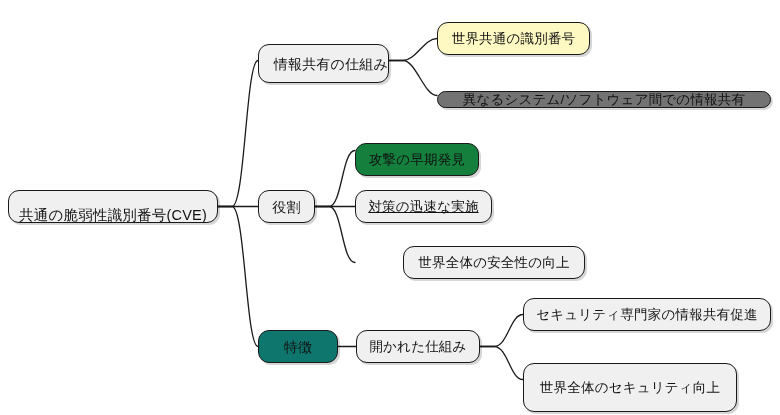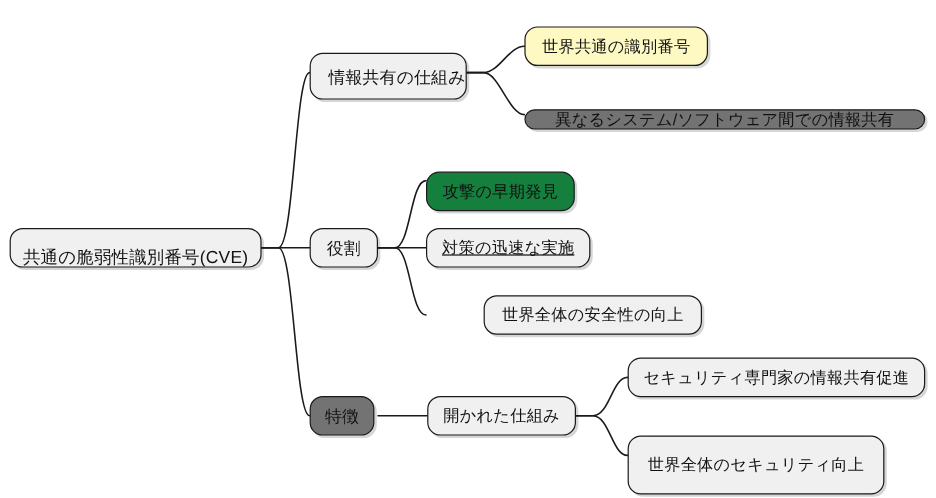--- a/index.html
+++ b/index.html
@@ -92,21 +92,21 @@
       </div>
       <div class="node lvl-2" style="left: 355px; top: 143px; width: 124px; height: 33px; background: #15803d; border-color: rgb(26, 26, 26); color: rgb(17, 17, 17);">
         <span class="node-label">攻撃の早期発見</span>
       </div>
       <div class="node lvl-2" style="left: 355px; top: 190px; width: 137px; height: 33px; background: rgb(240, 240, 240); border-color: rgb(26, 26, 26); color: rgb(17, 17, 17); text-decoration: underline;">
         <span class="node-label">対策の迅速な実施</span>
       </div>
       <div class="node lvl-2" style="left: 355px; top: 246px; width: 182px; height: 33px; background: rgb(240, 240, 240); border-color: rgb(26, 26, 26); color: rgb(17, 17, 17); margin-left: 48px;">
         <span class="node-label">世界全体の安全性の向上</span>
       </div>
-      <div class="node lvl-1" style="left: 258px; top: 330px; width: 54px; height: 33px; background: #737373; border-color: rgb(26, 26, 26); color: rgb(17, 17, 17);">
+      <div class="node lvl-1" style="left: 258px; top: 330px; width: 80px; height: 33px; background: #0f766e; border-color: rgb(26, 26, 26); color: rgb(17, 17, 17);">
         <span class="node-label">特徴</span>
       </div>
       <div class="node lvl-2" style="left: 356px; top: 330px; width: 124px; height: 33px; background: rgb(240, 240, 240); border-color: rgb(26, 26, 26); color: rgb(17, 17, 17);">
         <span class="node-label">開かれた仕組み</span>
       </div>
       <div class="node lvl-2" style="left: 523px; top: 298px; width: 248px; height: 33px; background: rgb(240, 240, 240); border-color: rgb(26, 26, 26); color: rgb(17, 17, 17);">
         <span class="node-label">セキュリティ専門家の情報共有促進</span>
       </div>
       <div class="node lvl-2" style="left: 523px; top: 363px; width: 214px; height: 49px; background: rgb(240, 240, 240); border-color: rgb(26, 26, 26); color: rgb(17, 17, 17);">
         <span class="node-label">世界全体のセキュリティ向上</span>

